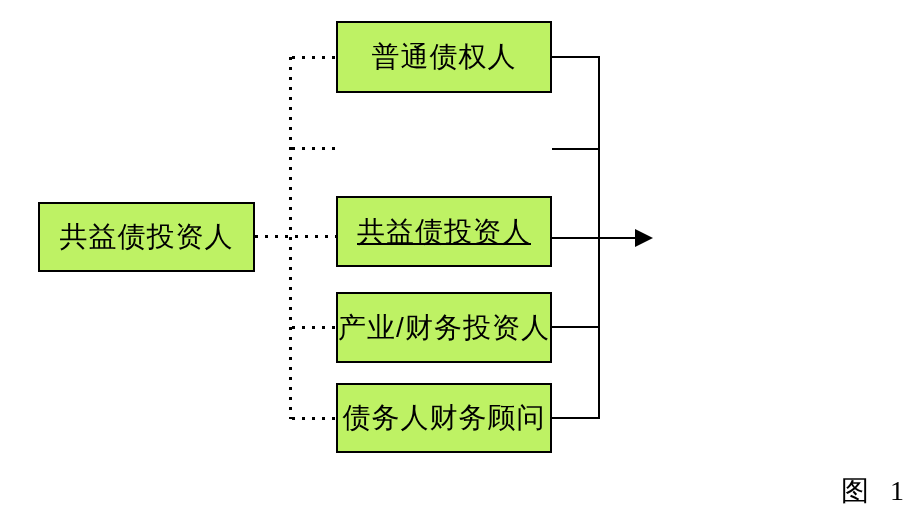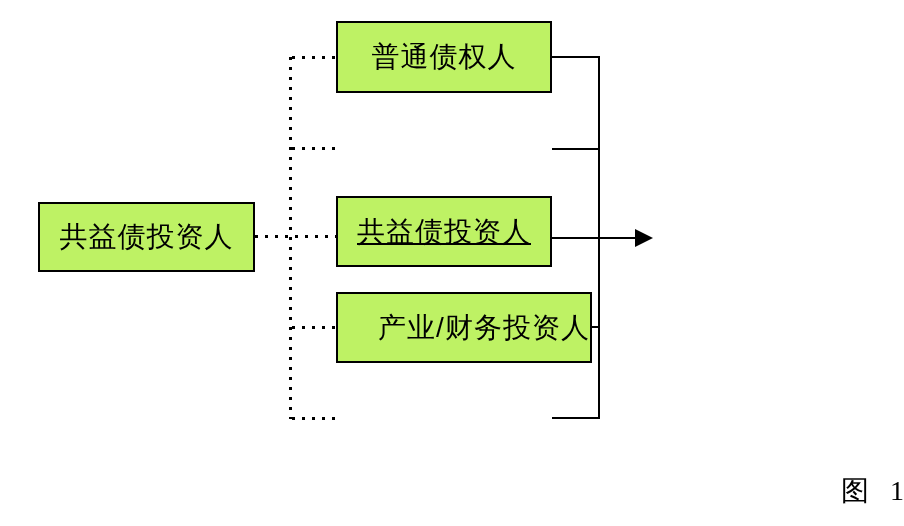--- a/index.html
+++ b/index.html
@@ -30,21 +30,21 @@
     white-space: nowrap;
     letter-spacing: 1px;
   }
   
   .src  { left: 38px;  top: 202px; width: 213px; height: 66px; }
   
   .mid  { left: 336px; width: 212px; }
   .m1   { top: 21px;  height: 68px; }
   .m2   { top: 112px; height: 71px; }
   .m3   { top: 196px; height: 67px; text-decoration: underline; }
-  .m4   { top: 292px; height: 67px; padding-left: 40px; }
+  .m4   { top: 292px; height: 67px; }
   .m5   { top: 383px; height: 66px; }
   
   .tgt  { left: 653px; top: 202px; width: 211px; height: 69px; }
 
   
   .solid-h { position: absolute; height: 2px; background: #000000; }
   .solid-v { position: absolute; width: 2px;  background: #000000; }
   .c1 { left: 552px; top: 56px;  width: 48px; }
   .c2 { left: 552px; top: 148px; width: 48px; }
   .c4 { left: 552px; top: 326px; width: 48px; }
@@ -117,17 +117,20 @@
 
 
   <div class="box mid m3">
     <span class="box-label">共益债投资人</span>
   </div>
 
   <div class="box mid m4">
     <span class="box-label">产业/财务投资人</span>
   </div>
 
+  <div class="box mid m5">
+    <span class="box-label">债务人财务顾问</span>
+  </div>
 
 
   <div class="caption">图 1</div>
 
 </div>
 
 </body></html>

